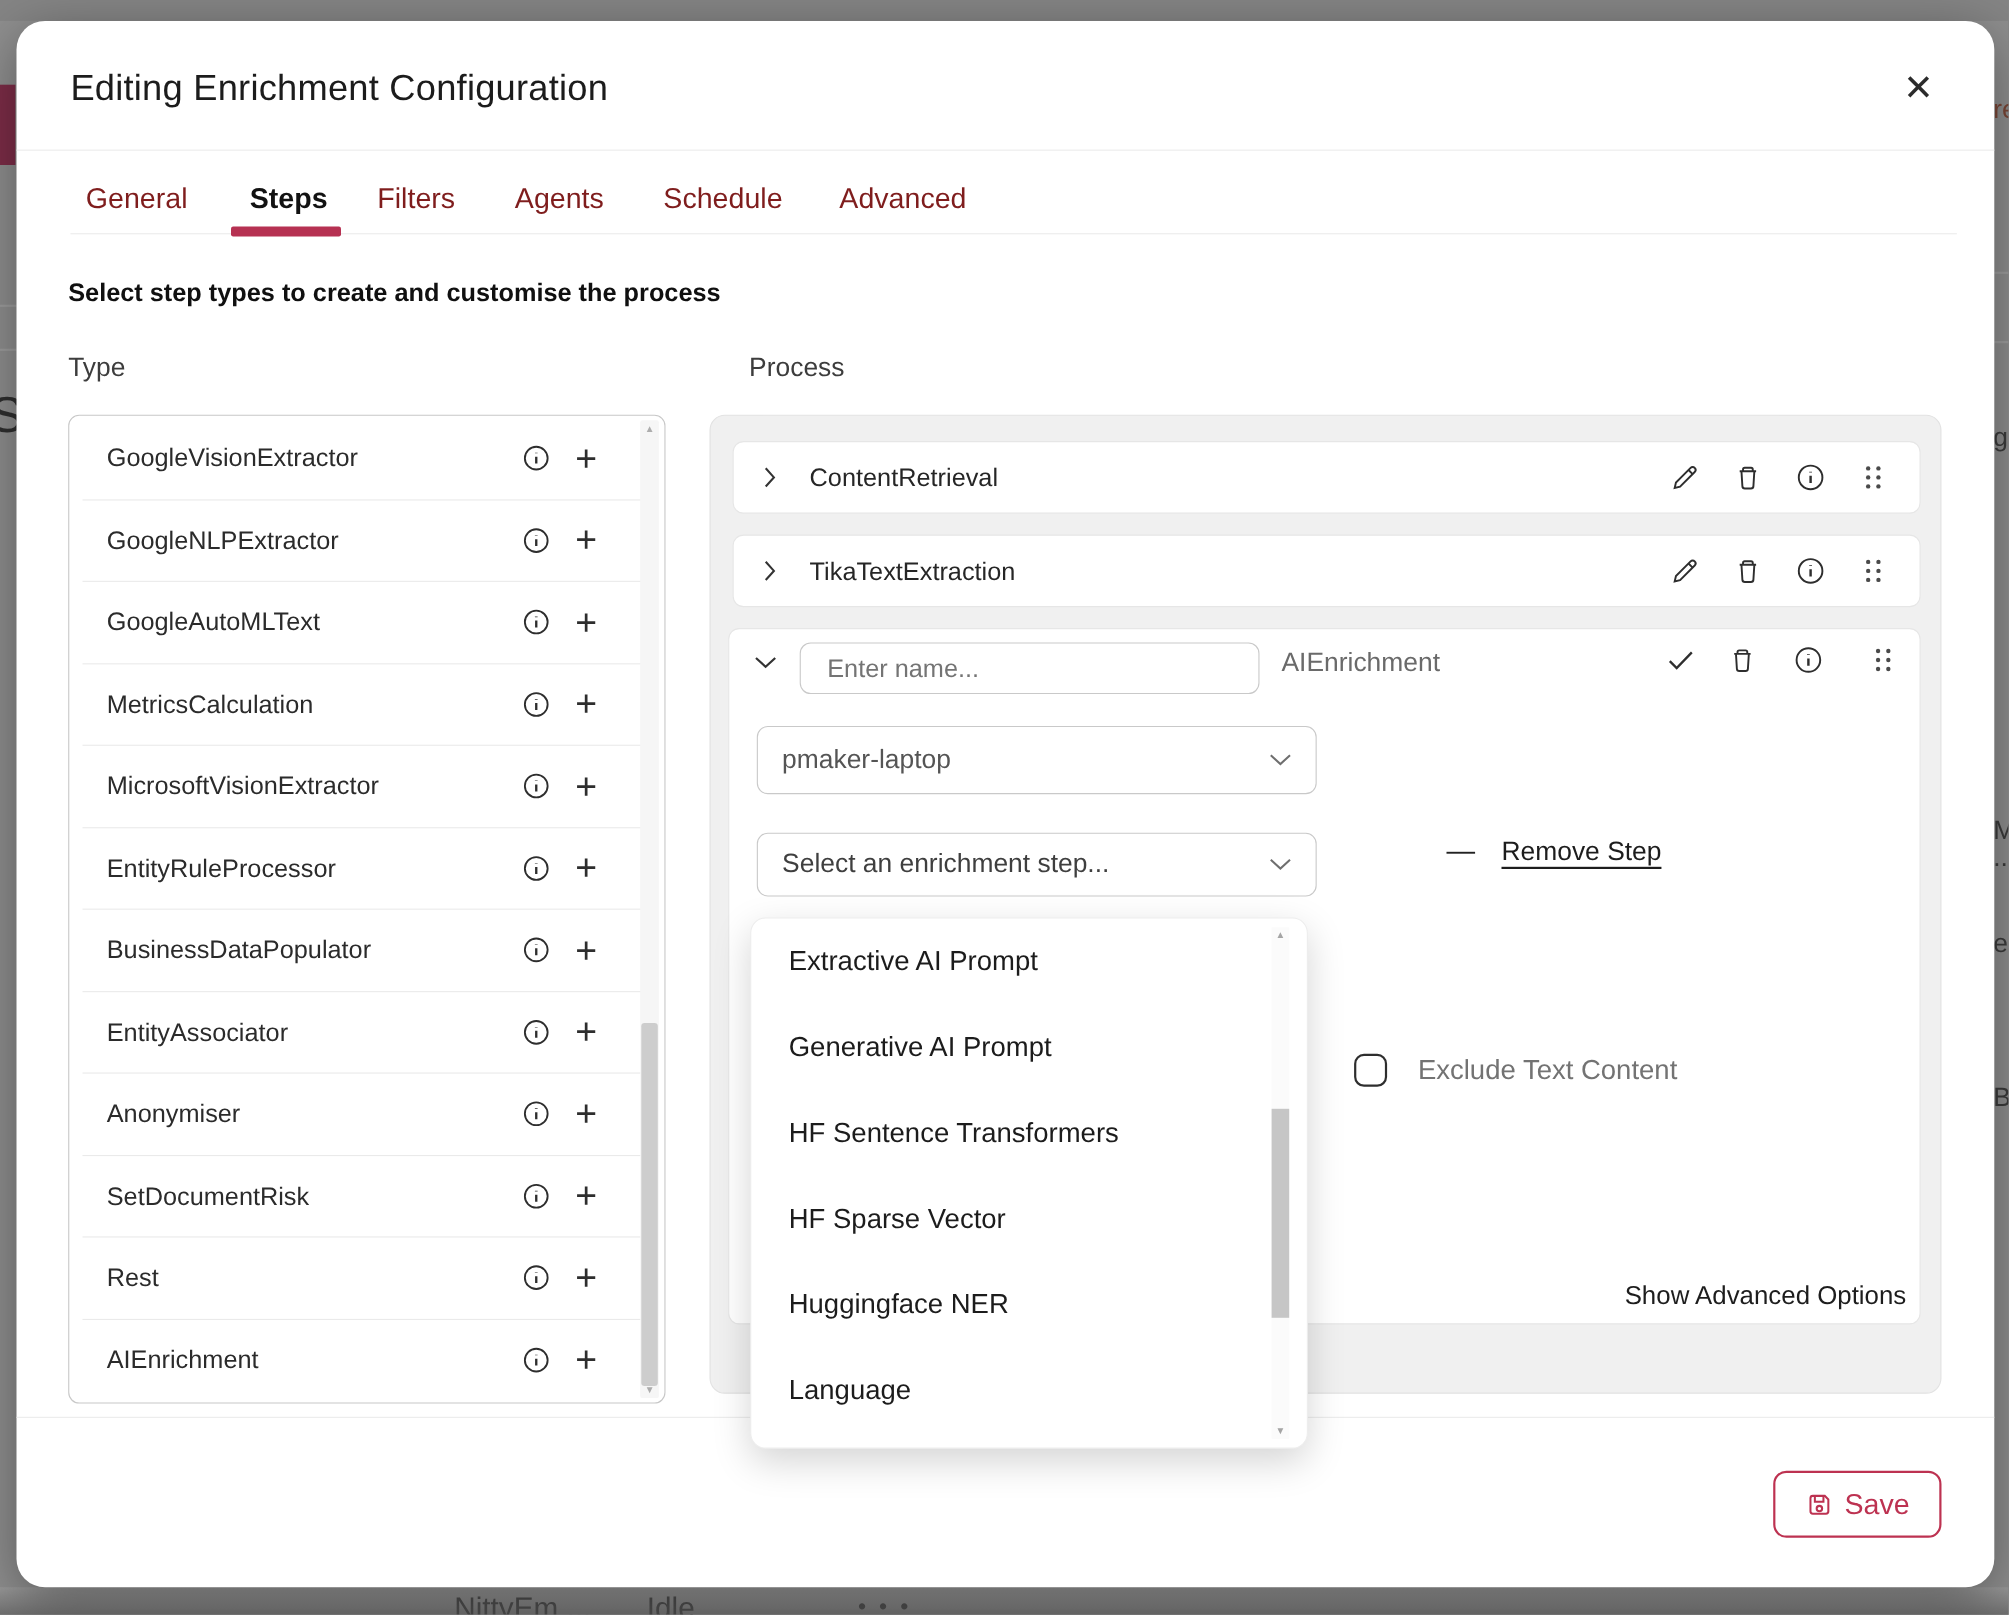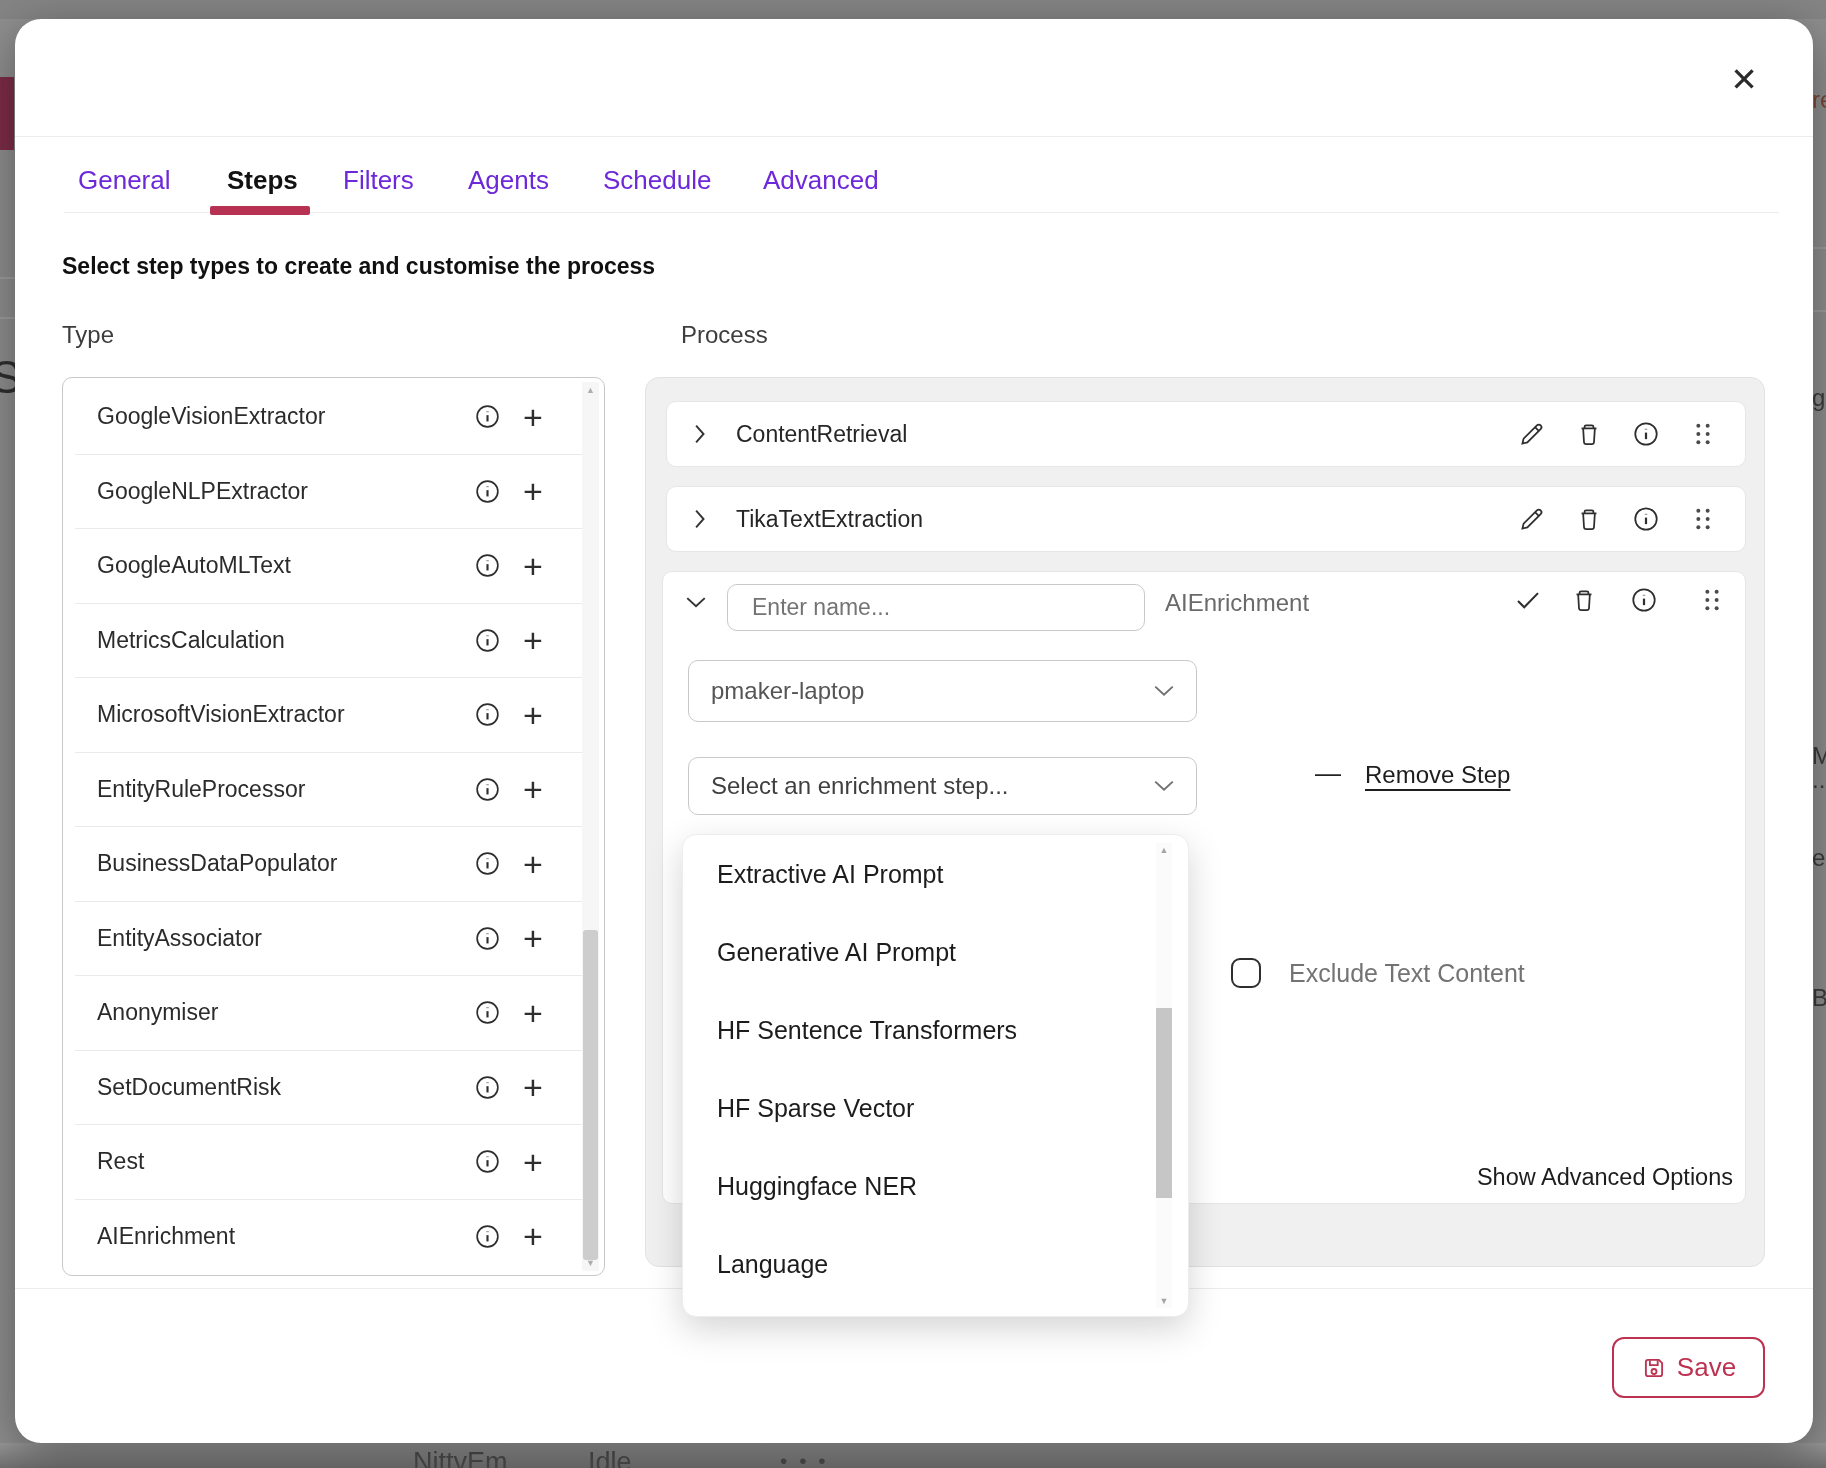--- a/index.html
+++ b/index.html
@@ -18,21 +18,21 @@
 
   
   .modal{position:absolute;left:15px;top:19px;width:1798px;height:1424px;background:#fff;
     border-radius:26px;box-shadow:0 12px 50px rgba(0,0,0,.38);}
   .modal-title{position:absolute;left:49px;top:42px;font-size:33px;font-weight:500;color:#1c1c1c;letter-spacing:.2px;}
   .modal-close{position:absolute;left:1706px;top:38px;width:46px;height:46px;border:none;background:transparent;
     font-size:33px;color:#2b2b2b;cursor:pointer;line-height:46px;text-align:center;padding:0;}
   .hdr-divider{position:absolute;left:0;right:0;top:117px;height:1px;background:#ececec;}
 
   
-  .tab{position:absolute;top:146px;font-size:26px;color:#6d28d9;background:none;border:none;padding:0;cursor:pointer;}
+  .tab{position:absolute;top:146px;font-size:26px;color:#7f1d1d;background:none;border:none;padding:0;cursor:pointer;}
   .tab.active{color:#121212;font-weight:600;}
   .tab-underline{position:absolute;left:195px;top:187px;width:100px;height:9px;background:#b63152;border-radius:2px;}
   .tabs-divider{position:absolute;left:49px;right:34px;top:193px;height:1px;background:#ececec;}
 
   .subtitle{position:absolute;left:47px;top:234px;font-size:23px;font-weight:700;color:#101010;}
   .col-label{position:absolute;top:302px;font-size:24px;color:#3d3d3d;}
 
   
   .type-list{position:absolute;left:47px;top:358px;width:543px;height:899px;background:#fff;
     border:1px solid #c8c8c8;border-radius:10px;display:flex;flex-direction:column;padding:2px 0;}
@@ -112,20 +112,21 @@
   <div class="bg-rfrag" style="top:844px;">es</div>
   <div class="bg-rfrag" style="top:984px;">B</div>
   <div class="bg-bottomstrip">
     <span style="left:413px;">NittyEm ...</span>
     <span style="left:588px;">Idle</span>
     <span style="left:780px;font-size:21px;top:6px;letter-spacing:3px;">• • •</span>
   </div>
 
   <div class="modal">
 
+    <div class="modal-title">Editing Enrichment Configuration</div>
     <button class="modal-close">✕</button>
     <div class="hdr-divider"></div>
 
     <button class="tab" style="left:63px;">General</button>
     <button class="tab active" style="left:212px;">Steps</button>
     <button class="tab" style="left:328px;">Filters</button>
     <button class="tab" style="left:453px;">Agents</button>
     <button class="tab" style="left:588px;">Schedule</button>
     <button class="tab" style="left:748px;">Advanced</button>
     <div class="tabs-divider"></div>

